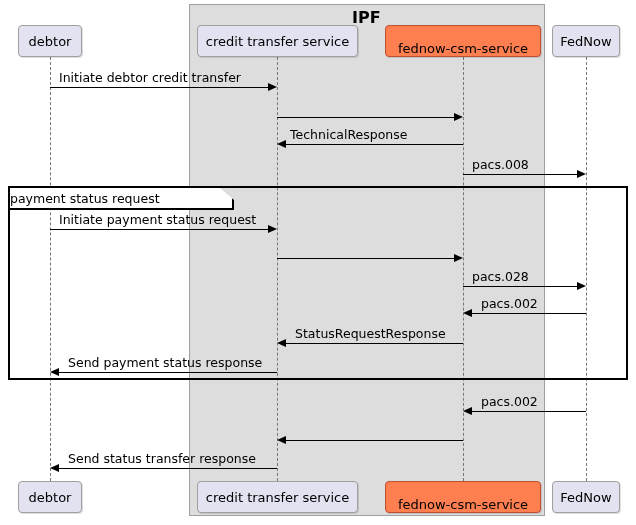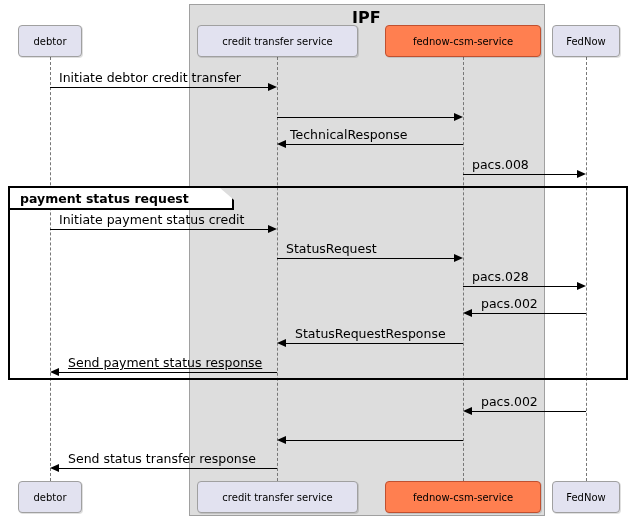--- a/index.html
+++ b/index.html
@@ -39,30 +39,31 @@
     white-space: nowrap;
   }
   
   .participant {
     position: absolute;
     box-sizing: border-box;
     border: 1px solid #A0A0A0;
     border-radius: 4px;
     background: #E2E2F0;
     color: #000000;
-    font-size: 10px;
+    font-size: 13px;
     display: flex;
     align-items: center;
     justify-content: center;
     white-space: nowrap;
     box-shadow: 1px 1px 0 rgba(0,0,0,0.12);
   }
   .participant.highlight {
     background: #FF7F50;
     border-color: #C05030;
+    align-items: flex-end;
   }
   
   .lifeline {
     position: absolute;
     width: 0;
     border-left: 1px dashed #777777;
   }
   
   .msg-line {
     position: absolute;
@@ -92,22 +93,21 @@
   }
   .frag-tab {
     position: absolute;
     box-sizing: border-box;
     background: #ffffff;
     border: 2px solid #000000;
     border-top: none;
     border-left: none;
     display: flex;
     align-items: center;
-    padding-left: 10px;
-    font-weight: bold;
+    font-weight: normal;
     font-size: 12.5px;
     white-space: nowrap;
     clip-path: polygon(0 0, calc(100% - 14px) 0, 100% 55%, 100% 100%, 0 100%);
   }
 </style>
 </head>
 <body>
 
 <div id="diagram">
 
@@ -136,41 +136,40 @@
     <div class="msg-head right" style="left:454px; top:113px;"></div>
 
     <div class="msg-label" style="left:290px; top:127px;">TechnicalResponse</div>
     <div class="msg-line" style="left:286px; top:144px; width:177px;"></div>
     <div class="msg-head left" style="left:277px; top:140px;"></div>
 
     <div class="msg-label" style="left:472px; top:157px;">pacs.008</div>
     <div class="msg-line" style="left:463px; top:174px; width:114px;"></div>
     <div class="msg-head right" style="left:577px; top:170px;"></div>
 
-    <div class="msg-label" style="left:59px; top:212px;">Initiate payment status credit</div>
+    <div class="msg-label" style="left:59px; top:212px;">Initiate payment status request</div>
     <div class="msg-line" style="left:50px; top:229px; width:219px;"></div>
     <div class="msg-head right" style="left:268px; top:225px;"></div>
 
-    <div class="msg-label" style="left:286px; top:241px;">StatusRequest</div>
     <div class="msg-line" style="left:277px; top:258px; width:178px;"></div>
     <div class="msg-head right" style="left:454px; top:254px;"></div>
 
     <div class="msg-label" style="left:472px; top:269px;">pacs.028</div>
     <div class="msg-line" style="left:463px; top:286px; width:114px;"></div>
     <div class="msg-head right" style="left:577px; top:282px;"></div>
 
     <div class="msg-label" style="left:481px; top:296px;">pacs.002</div>
     <div class="msg-line" style="left:472px; top:313px; width:114px;"></div>
     <div class="msg-head left" style="left:463px; top:309px;"></div>
 
     <div class="msg-label" style="left:295px; top:326px;">StatusRequestResponse</div>
     <div class="msg-line" style="left:286px; top:343px; width:177px;"></div>
     <div class="msg-head left" style="left:277px; top:339px;"></div>
 
-    <div class="msg-label" style="left:68px; top:355px;text-decoration:underline;">Send payment status response</div>
+    <div class="msg-label" style="left:68px; top:355px;">Send payment status response</div>
     <div class="msg-line" style="left:59px; top:372px; width:218px;"></div>
     <div class="msg-head left" style="left:50px; top:368px;"></div>
 
     <div class="msg-label" style="left:481px; top:394px;">pacs.002</div>
     <div class="msg-line" style="left:472px; top:411px; width:114px;"></div>
     <div class="msg-head left" style="left:463px; top:407px;"></div>
 
     <div class="msg-line" style="left:286px; top:440px; width:177px;"></div>
     <div class="msg-head left" style="left:277px; top:436px;"></div>
 

